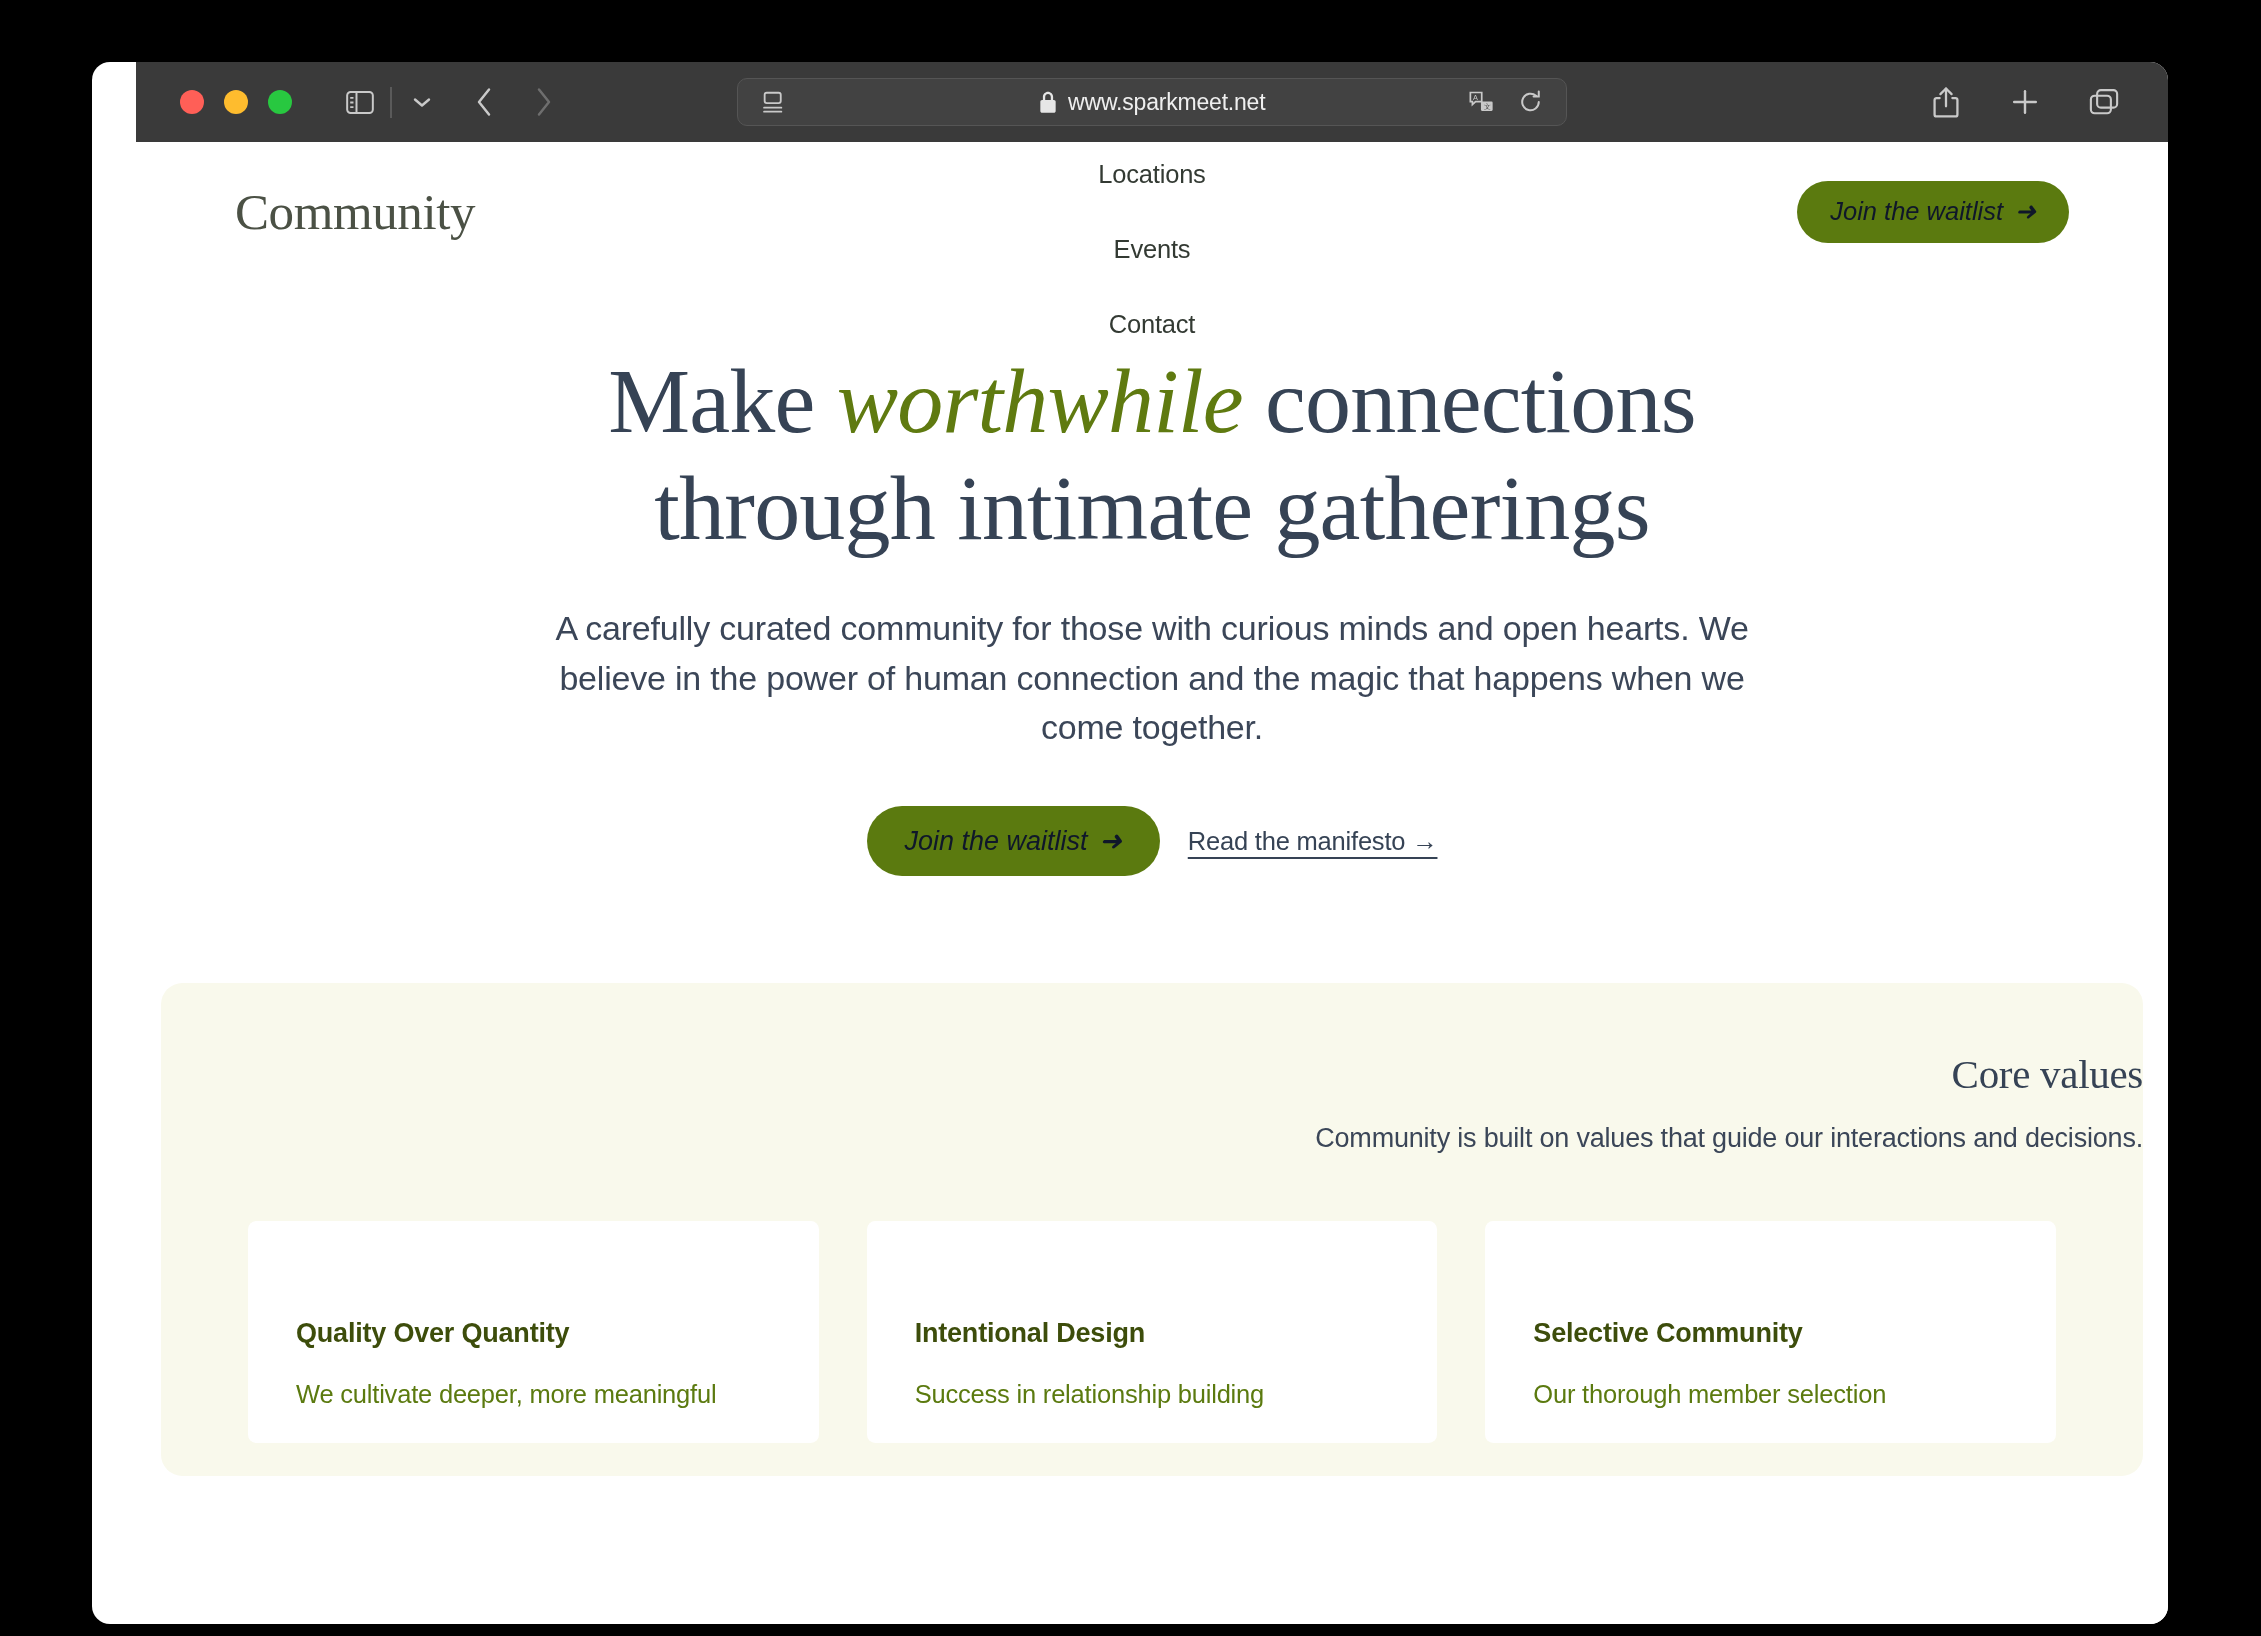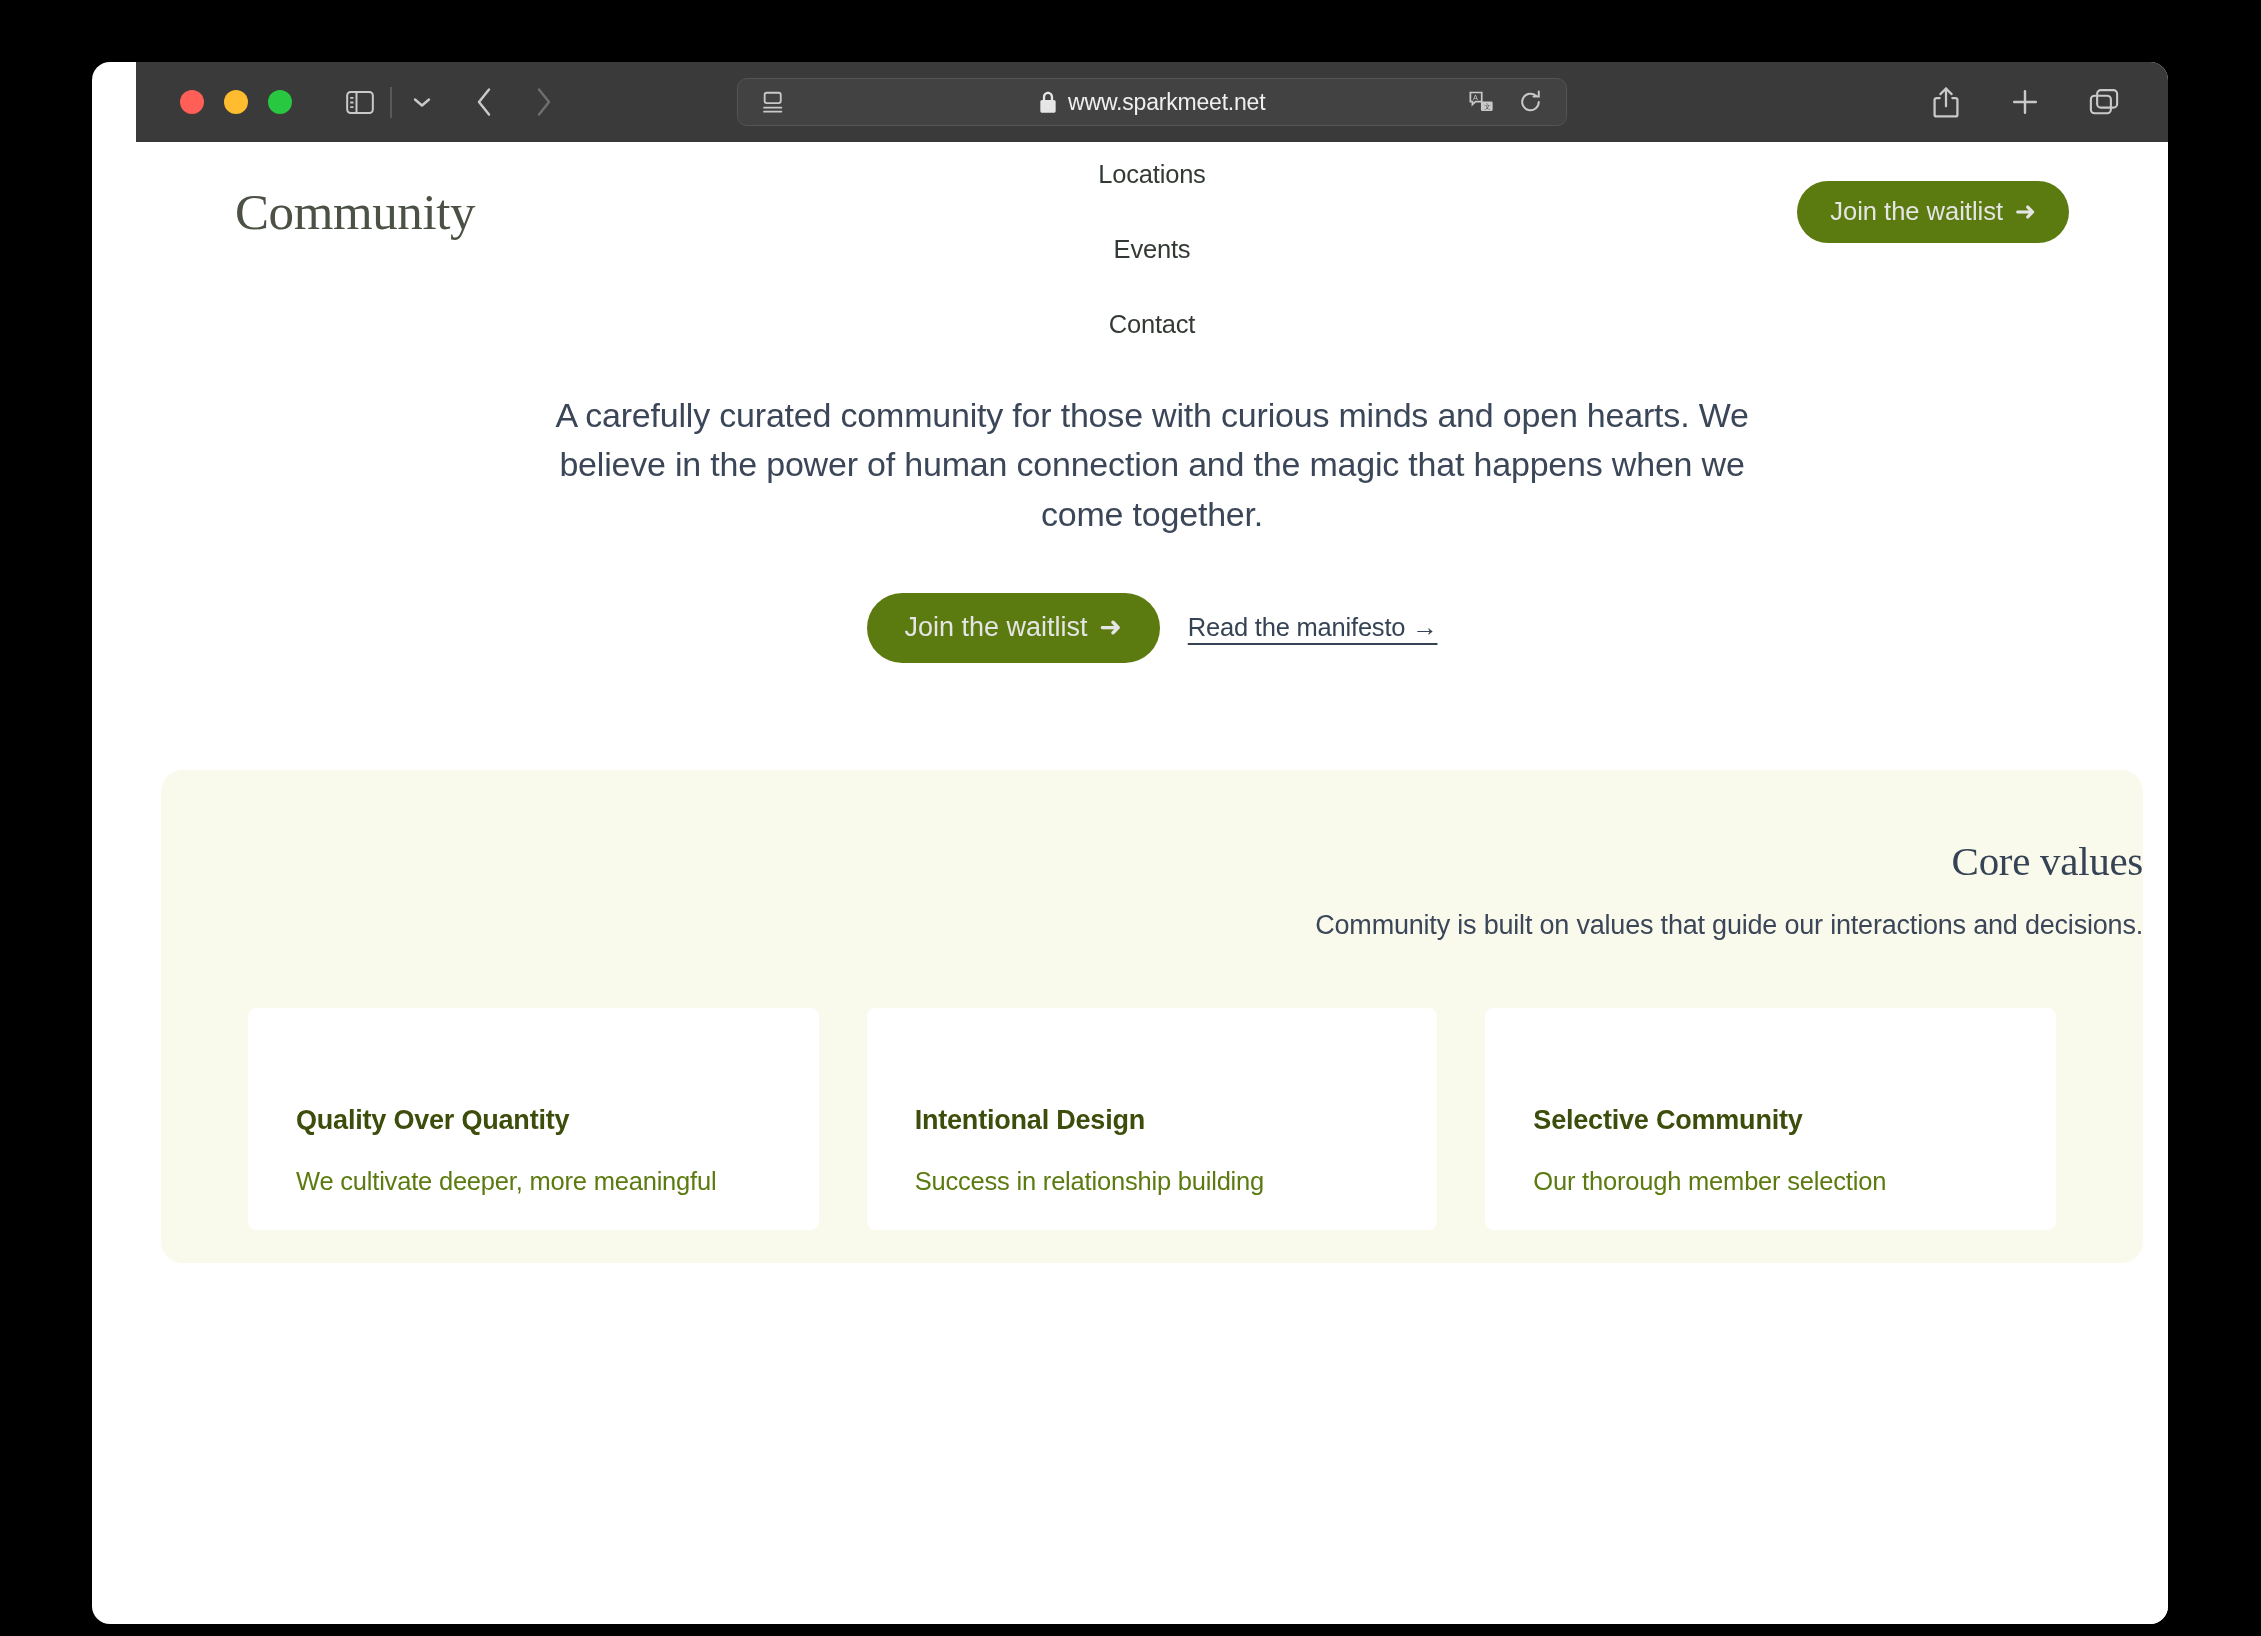--- a/index.html
+++ b/index.html
@@ -111,28 +111,29 @@
   .nav-link {
     font-size: 25.5px;
     color: #333a33;
     letter-spacing: -0.2px;
   }
   .header-cta { margin-left: auto; }
 
   .btn-pill {
     display: inline-flex; align-items: center; gap: 11.5px;
     background: #5b7a0f;
-    color: #e5e5e5;
+    color: #0f172a;
     border: none;
     border-radius: 821px;
     font-size: 25.5px;
     padding: 18px 33px;
     font-family: "Liberation Sans", sans-serif;
     line-height: 1;
     white-space: nowrap;
+    font-style: italic;
   }
   .btn-pill.hero { font-size: 27px; padding: 21.4px 38px; }
 
   .hero {
     text-align: center;
     padding: 66px 99px 0;
   }
   .hero h1 {
     font-family: "Liberation Serif", serif;
     font-weight: 400;
@@ -335,20 +336,24 @@
 
       <div class="header-cta">
         <button class="btn-pill">
           <span>Join the waitlist</span>
           <span>➜</span>
         </button>
       </div>
     </header>
 
     <section class="hero">
+      <h1>
+        <span>Make </span><span class="em">worthwhile</span><span> connections</span><br>
+        <span>through intimate gatherings</span>
+      </h1>
 
       <p>A carefully curated community for those with curious minds and open hearts. We believe in the power of human connection and the magic that happens when we come together.</p>
 
       <div class="hero-actions">
         <button class="btn-pill hero">
           <span>Join the waitlist</span>
           <span>➜</span>
         </button>
         <a class="link-manifesto">Read the manifesto →</a>
       </div>

